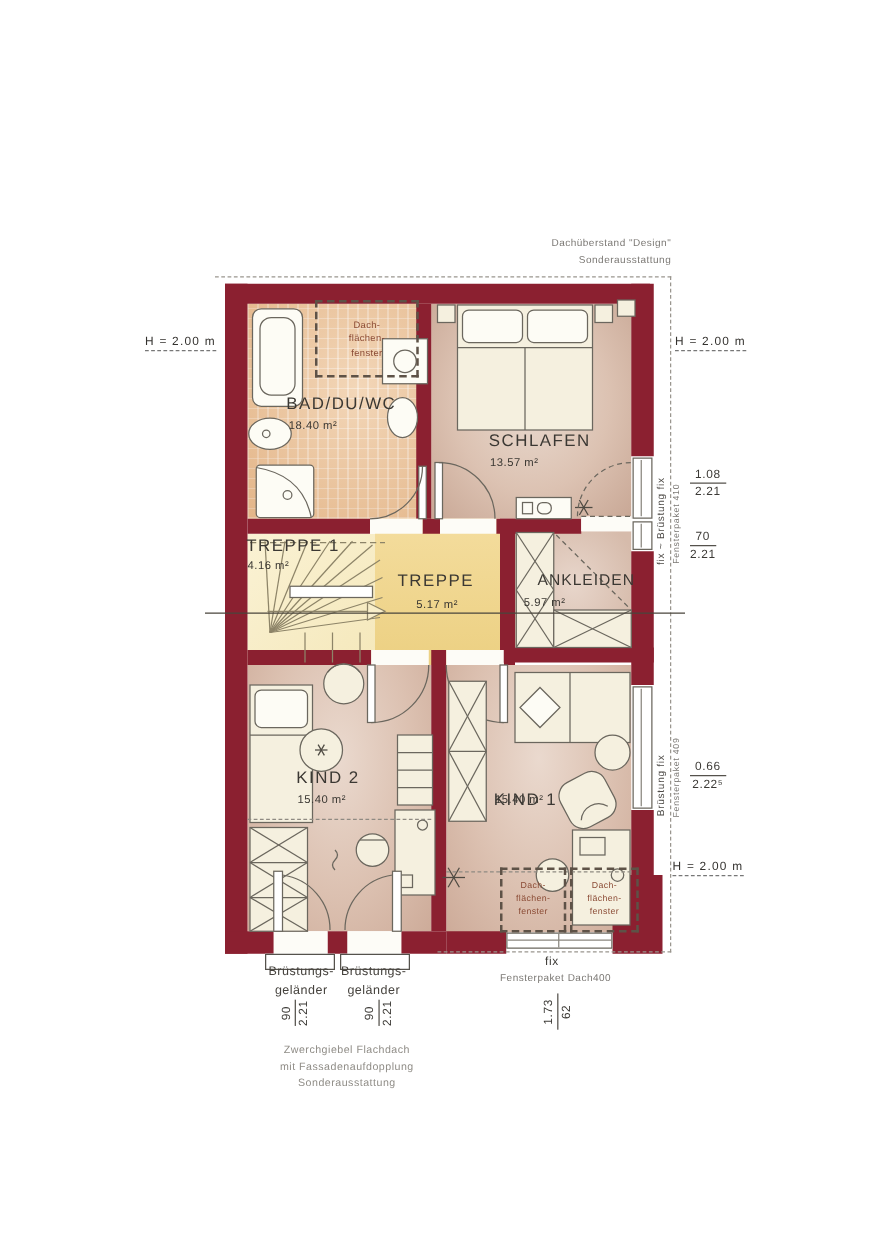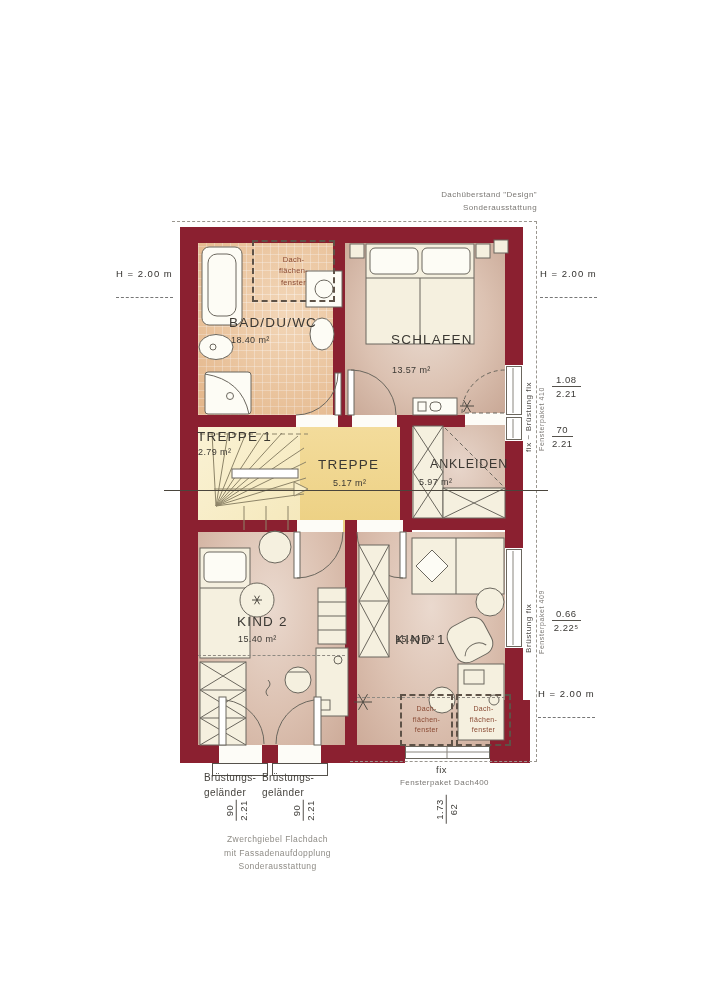--- a/index.html
+++ b/index.html
@@ -15,30 +15,30 @@
   .dashh{position:absolute;border-top:1px dashed #9a968f;z-index:4;height:0;}
   .roofline{position:absolute;border-top:1px dashed #8f8a82;z-index:4;height:0;}
   .section-line{position:absolute;border-top:1px solid #4a453c;z-index:6;height:0;}
   .skybox{position:absolute;border:2px dashed #5e5247;z-index:4;box-sizing:border-box;
           display:flex;align-items:center;justify-content:center;text-align:center;}
   .skylabel{font-size:7.5px;line-height:1.55;color:#8a4a34;white-space:pre-line;letter-spacing:.3px;}
   .room-name{position:absolute;z-index:7;font-size:13.5px;font-weight:500;color:#3b3833;letter-spacing:1.2px;}
   .room-area{position:absolute;z-index:7;font-size:9px;color:#3b3833;letter-spacing:.4px;}
   .note{position:absolute;z-index:7;font-size:8px;color:#7b7874;line-height:1.6;letter-spacing:.4px;white-space:pre-line;}
   .hlabel{position:absolute;z-index:7;font-size:9.5px;color:#33312e;letter-spacing:1px;
-          border-bottom:1px dashed #777;padding-bottom:18px;}
+          border-bottom:1px dashed #777;padding-bottom:1px;}
   .vtext{position:absolute;z-index:7;writing-mode:vertical-rl;transform:rotate(180deg);
          font-size:8px;color:#4e4b47;letter-spacing:.6px;}
   .vtext.small{font-size:7px;color:#7b7874;}
   .frac{position:absolute;z-index:7;font-size:9.5px;color:#3c3a36;text-align:center;letter-spacing:.5px;}
   .frac .num{border-bottom:1px solid #55524c;padding:0 4px 1px 4px;}
   .frac .den{padding-top:1px;}
   .rfrac{transform:rotate(-90deg);}
   .rail-label{position:absolute;z-index:7;font-size:10px;color:#45423d;letter-spacing:.4px;
-              line-height:1.5;text-align:left;white-space:pre-line;}
+              line-height:1.5;text-align:center;white-space:pre-line;}
   .fix-label{position:absolute;z-index:7;font-size:9.5px;color:#3c3a36;letter-spacing:.5px;}
 </style>
 </head>
 <body>
 
 <div id="plan">
 
   <div class="floor" style="left:198px;top:243px;width:147px;height:172px;
        background-color:#eec79d;
        background-image:
@@ -262,24 +262,24 @@
           <line x1="513" y1="419" x2="513" y2="438"></line>
         <line x1="513" y1="551" x2="513" y2="645"></line>
         <line x1="406" y1="752" x2="489" y2="752"></line>
           <line x1="447" y1="747" x2="447" y2="758"></line>
       </g>
     </g>
   </svg>
 
   <div class="room-name" style="left:229px;top:315px">BAD/DU/WC</div>
   <div class="room-area" style="left:231px;top:335px">18.40 m²</div>
-  <div class="room-name" style="left:391px;top:332px">SCHLAFEN</div>
+  <div class="room-name" style="left:391px;top:345px">SCHLAFEN</div>
   <div class="room-area" style="left:392px;top:365px">13.57 m²</div>
   <div class="room-name" style="left:197px;top:429px">TREPPE 1</div>
-  <div class="room-area" style="left:198px;top:447px">2.79 m²</div>
+  <div class="room-area" style="left:198px;top:447px">4.16 m²</div>
   <div class="room-name" style="left:318px;top:457px">TREPPE</div>
   <div class="room-area" style="left:333px;top:478px">5.17 m²</div>
   <div class="room-name" style="left:430px;top:457px;font-size:12.5px;letter-spacing:.8px">ANKLEIDEN</div>
   <div class="room-area" style="left:419px;top:477px">5.97 m²</div>
   <div class="room-name" style="left:237px;top:614px">KIND 2</div>
   <div class="room-area" style="left:238px;top:634px">15.40 m²</div>
   <div class="room-name" style="left:395px;top:632px">KIND 1</div>
   <div class="room-area" style="left:396px;top:634px">15.40 m²</div>
 
   <div class="note" style="left:400px;top:189px;width:137px;text-align:right">Dachüberstand "Design"

